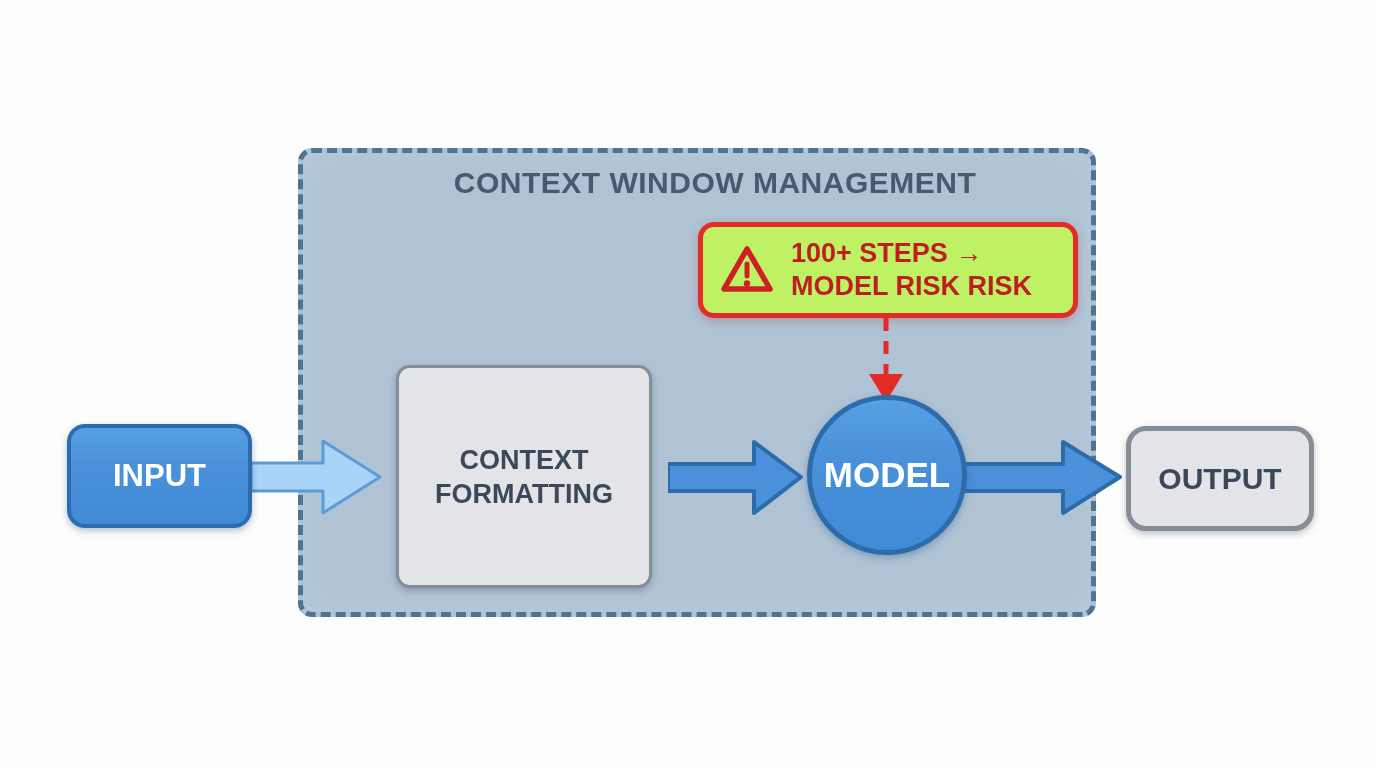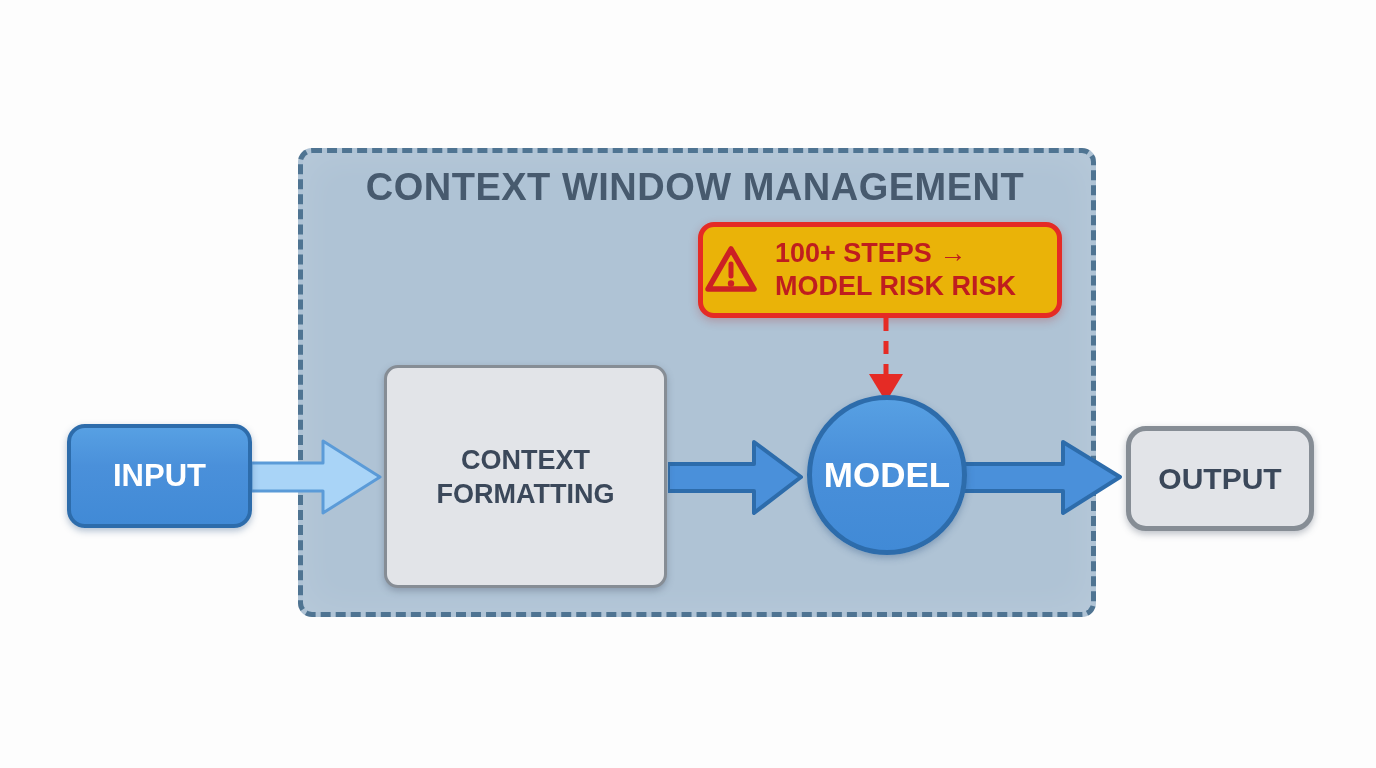--- a/index.html
+++ b/index.html
@@ -23,43 +23,44 @@
     top: 148px;
     width: 788px;
     height: 459px;
     background: #afc3d5;
     border: 5px dashed #4f7492;
     border-radius: 14px;
     box-shadow: inset 0 0 40px rgba(255,255,255,0.12);
   }
   .cw-title {
     position: absolute;
-    left: 284px;
+    left: 304px;
     top: 166px;
     width: 822px;
     text-align: center;
-    font-size: 38px;
+    font-size: 30px;
     font-weight: bold;
     letter-spacing: 0.5px;
     color: #475a6e;
   }
 
   
   .warning-box {
     position: absolute;
     left: 698px;
     top: 222px;
     width: 354px;
     height: 86px;
-    background: #eab308;
+    background: #bef264;
     border: 5px solid #e52b25;
     border-radius: 16px;
     box-shadow: 0 3px 10px rgba(170, 20, 20, 0.25);
     display: flex;
     align-items: center;
+    padding-left: 16px;
     gap: 16px;
   }
   .warning-icon svg { display: block; }
   .warning-text {
     font-size: 27px;
     font-weight: bold;
     line-height: 33px;
     color: #bf1d1f;
     white-space: nowrap;
   }
@@ -86,21 +87,21 @@
     color: #3b485a;
     box-shadow: 0 3px 7px rgba(70, 80, 100, 0.35);
   }
 
   .input-node {
     left: 67px; top: 424px; width: 185px; height: 104px;
     border-radius: 18px;
     font-size: 31px;
   }
   .context-node {
-    left: 384px; top: 365px; width: 283px; height: 223px;
+    left: 396px; top: 365px; width: 256px; height: 223px;
     border-width: 3px;
     border-radius: 14px;
     font-size: 27px;
     line-height: 34px;
     flex-direction: column;
   }
   .context-node .ctx-title { font-weight: bold; }
   .context-node .ctx-subtitle { font-weight: normal; max-width: 236px; }
   .model-node {
     left: 807px; top: 395px; width: 160px; height: 160px;

